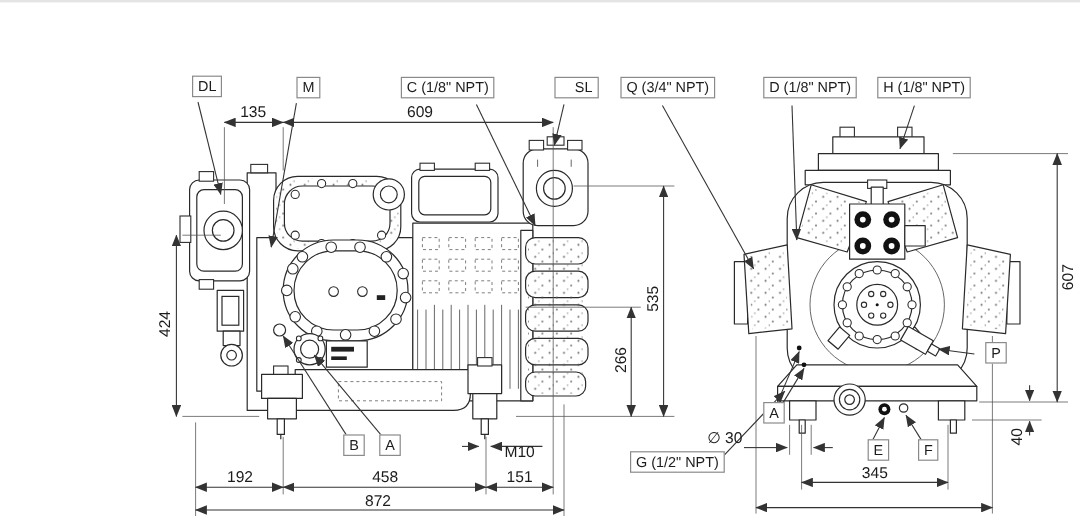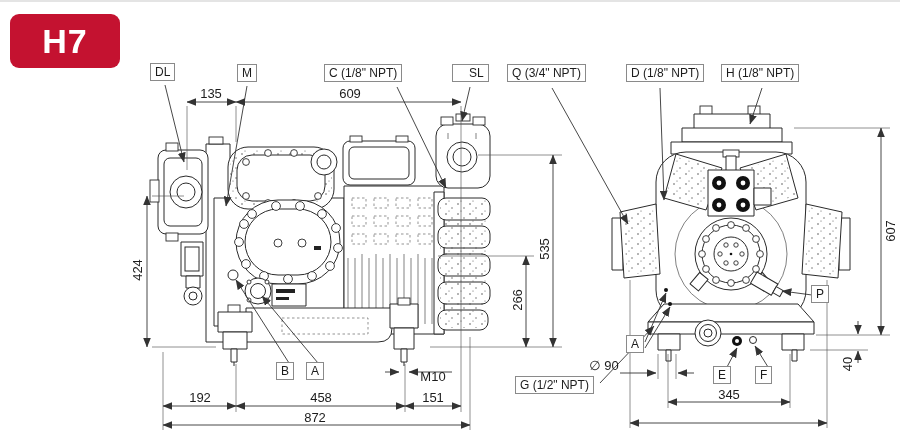--- a/index.html
+++ b/index.html
@@ -2,21 +2,21 @@
 <html><head>
 <meta charset="utf-8">
 <style>
   html,body{margin:0;padding:0;background:#ffffff;}
   #stage{position:relative;width:900px;height:440px;background:#fff;overflow:hidden;
          font-family:"Liberation Sans",sans-serif;border-top:2px solid #e4e4e4;}
   #badge{position:absolute;left:10px;top:12px;width:110px;height:54px;border-radius:9px;
          background:#c41230;color:#fff;font-weight:bold;font-size:34px;
          display:flex;align-items:center;justify-content:center;letter-spacing:1px;}
   .plabel{position:absolute;border:1px solid #8a8a8a;background:#fff;color:#1c1c1c;
-          font-size:12px;line-height:14px;padding:1px 4px;white-space:nowrap;}
+          font-size:12px;line-height:14px;padding:1px 4px;white-space:nowrap;margin-left:10px;}
   .dtext{position:absolute;color:#1c1c1c;font-size:13px;white-space:nowrap;
          transform:translate(-50%,-50%);background:transparent;}
   .rot{transform:translate(-50%,-50%) rotate(-90deg);}
   svg{position:absolute;left:0;top:0;}
   .ln{stroke:#2a2a2a;stroke-width:1;fill:#fff;stroke-linejoin:round;}
   .nf{stroke:#2a2a2a;stroke-width:1;fill:none;}
   .thin{stroke:#4a4a4a;stroke-width:.7;fill:none;}
   .dim{stroke:#333;stroke-width:.9;fill:none;}
   .ext{stroke:#555;stroke-width:.65;fill:none;}
   .bolt{stroke:#2a2a2a;stroke-width:.9;fill:#fff;}
@@ -353,21 +353,20 @@
       <line class="dim" x1="645" y1="340" x2="666" y2="291" marker-end="url(#aE)"></line>
       <line class="dim" x1="645" y1="346" x2="670" y2="305" marker-end="url(#aE)"></line>
       <line class="dim" x1="727" y1="365" x2="737" y2="346" marker-end="url(#aE)"></line>
       <line class="dim" x1="768" y1="365" x2="755" y2="344" marker-end="url(#aE)"></line>
       <line class="dim" x1="600" y1="381" x2="654" y2="324" marker-end="url(#aE)"></line>
       <line class="dim" x1="289" y1="361" x2="236" y2="278" marker-end="url(#aE)"></line>
       <line class="dim" x1="318" y1="361" x2="262" y2="294" marker-end="url(#aE)"></line>
     </g>
   </svg>
 
-  <div id="badge">H7</div>
 
   <div class="plabel" style="left:150px;top:61px;">DL</div>
   <div class="plabel" style="left:237px;top:62px;">M</div>
   <div class="plabel" style="left:324px;top:62px;">C (1/8" NPT)</div>
   <div class="plabel" style="left:452px;top:62px;padding-left:16px;">SL</div>
   <div class="plabel" style="left:507px;top:62px;">Q (3/4" NPT)</div>
   <div class="plabel" style="left:626px;top:62px;">D (1/8" NPT)</div>
   <div class="plabel" style="left:721px;top:62px;">H (1/8" NPT)</div>
   <div class="plabel" style="left:811px;top:283px;">P</div>
   <div class="plabel" style="left:626px;top:333px;">A</div>
@@ -384,15 +383,15 @@
   <div class="dtext rot" style="left:517px;top:298px;">266</div>
   <div class="dtext rot" style="left:890px;top:229px;">607</div>
   <div class="dtext rot" style="left:847px;top:362px;">40</div>
   <div class="dtext" style="left:200px;top:395px;">192</div>
   <div class="dtext" style="left:321px;top:395px;">458</div>
   <div class="dtext" style="left:433px;top:395px;">151</div>
   <div class="dtext" style="left:315px;top:415px;">872</div>
   <div class="dtext" style="left:729px;top:392px;text-align:right;">345</div>
   <div class="dtext" style="left:729px;top:413px;margin-top:35px;">561</div>
   <div class="dtext" style="left:433px;top:362px;margin-top:12px;">M10</div>
-  <div class="dtext" style="left:604px;top:363px;">∅ 90</div>
+  <div class="dtext" style="left:604px;top:363px;">∅ 30</div>
 
 </div>
 
 </body></html>

